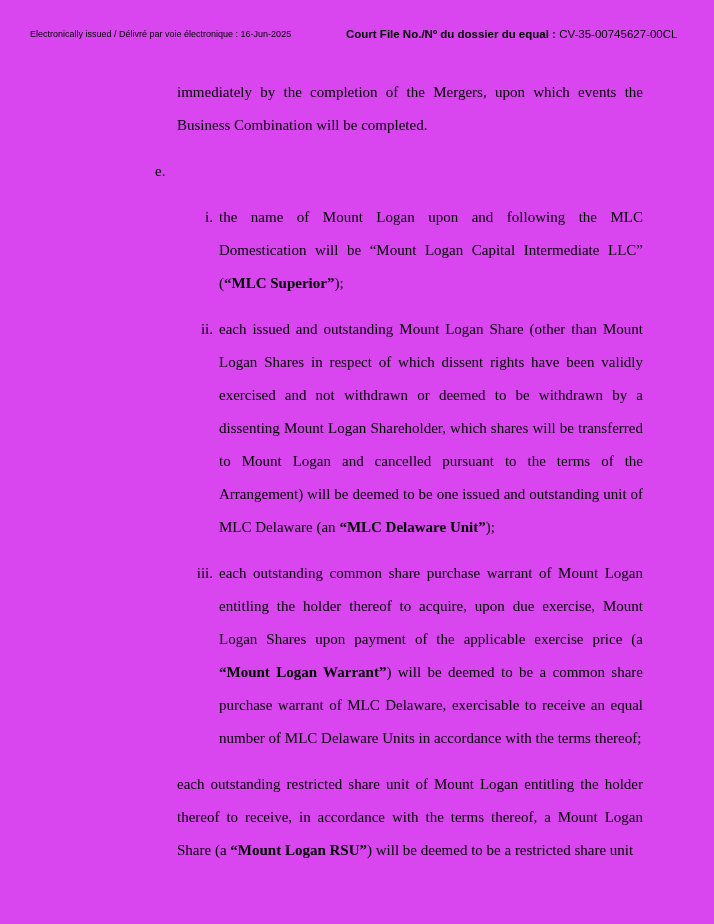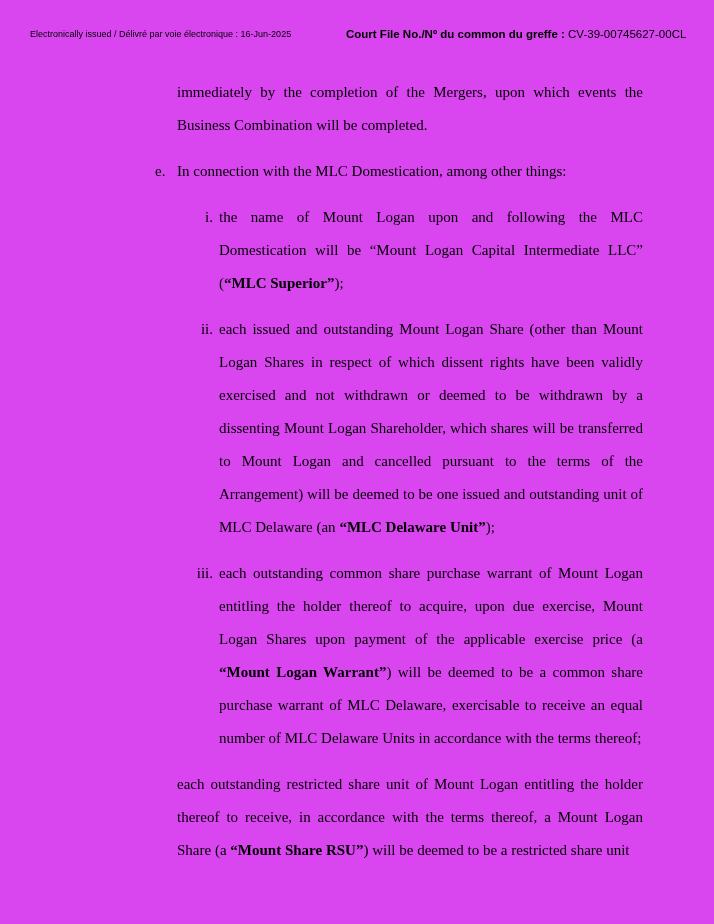--- a/index.html
+++ b/index.html
@@ -76,44 +76,43 @@
 </style>
 </head>
 <body>
 
 <div class="page">
 
   <div class="hdr-left">
     <div>Electronically issued / Délivré par voie électronique : 16-Jun-2025</div>
   </div>
 
-  <div class="hdr-right"><span class="lbl">Court File No./Nº du common du greffe :</span><span> </span><span>CV-39-00745627-00CL</span></div>
+  <div class="hdr-right"><span class="lbl">Court File No./Nº du dossier du equal :</span><span> </span><span>CV-35-00745627-00CL</span></div>
 
   <div class="doc-body">
 
     <p class="para"><span class="run">immediately by the completion of the Mergers, upon which events the Business Combination will be completed.</span></p>
 
     <div class="li li-e">
       <span class="marker">e.</span>
-      <p class="content"><span class="run">In connection with the MLC Domestication, among other things:</span></p>
     </div>
 
     <div class="li li-roman">
       <span class="marker">i.</span>
       <p class="content"><span class="run">the name of Mount Logan upon and following the MLC Domestication will be “Mount Logan Capital Intermediate LLC” (</span><span class="run b">“MLC Superior”</span><span class="run">);</span></p>
     </div>
 
     <div class="li li-roman">
       <span class="marker">ii.</span>
       <p class="content"><span class="run">each issued and outstanding Mount Logan Share (other than Mount Logan Shares in respect of which dissent rights have been validly exercised and not withdrawn or deemed to be withdrawn by a dissenting Mount Logan Shareholder, which shares will be transferred to Mount Logan and cancelled pursuant to the terms of the Arrangement) will be deemed to be one issued and outstanding unit of MLC Delaware (an </span><span class="run b">“MLC Delaware Unit”</span><span class="run">);</span></p>
     </div>
 
     <div class="li li-roman">
       <span class="marker">iii.</span>
       <p class="content"><span class="run">each outstanding common share purchase warrant of Mount Logan entitling the holder thereof to acquire, upon due exercise, Mount Logan Shares upon payment of the applicable exercise price (a </span><span class="run b">“Mount Logan Warrant”</span><span class="run">) will be deemed to be a common share purchase warrant of MLC Delaware, exercisable to receive an equal number of MLC Delaware Units in accordance with the terms thereof;</span></p>
     </div>
 
     <div class="li li-roman">
-      <p class="content"><span class="run">each outstanding restricted share unit of Mount Logan entitling the holder thereof to receive, in accordance with the terms thereof, a Mount Logan Share (a </span><span class="run b">“Mount Share RSU”</span><span class="run">) will be deemed to be a restricted share unit</span></p>
+      <p class="content"><span class="run">each outstanding restricted share unit of Mount Logan entitling the holder thereof to receive, in accordance with the terms thereof, a Mount Logan Share (a </span><span class="run b">“Mount Logan RSU”</span><span class="run">) will be deemed to be a restricted share unit</span></p>
     </div>
 
   </div>
 </div>
 
 </body></html>

